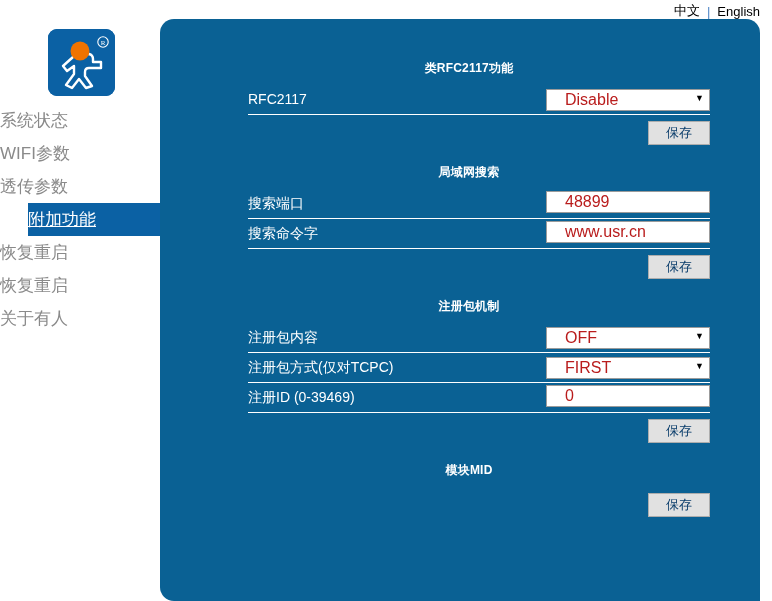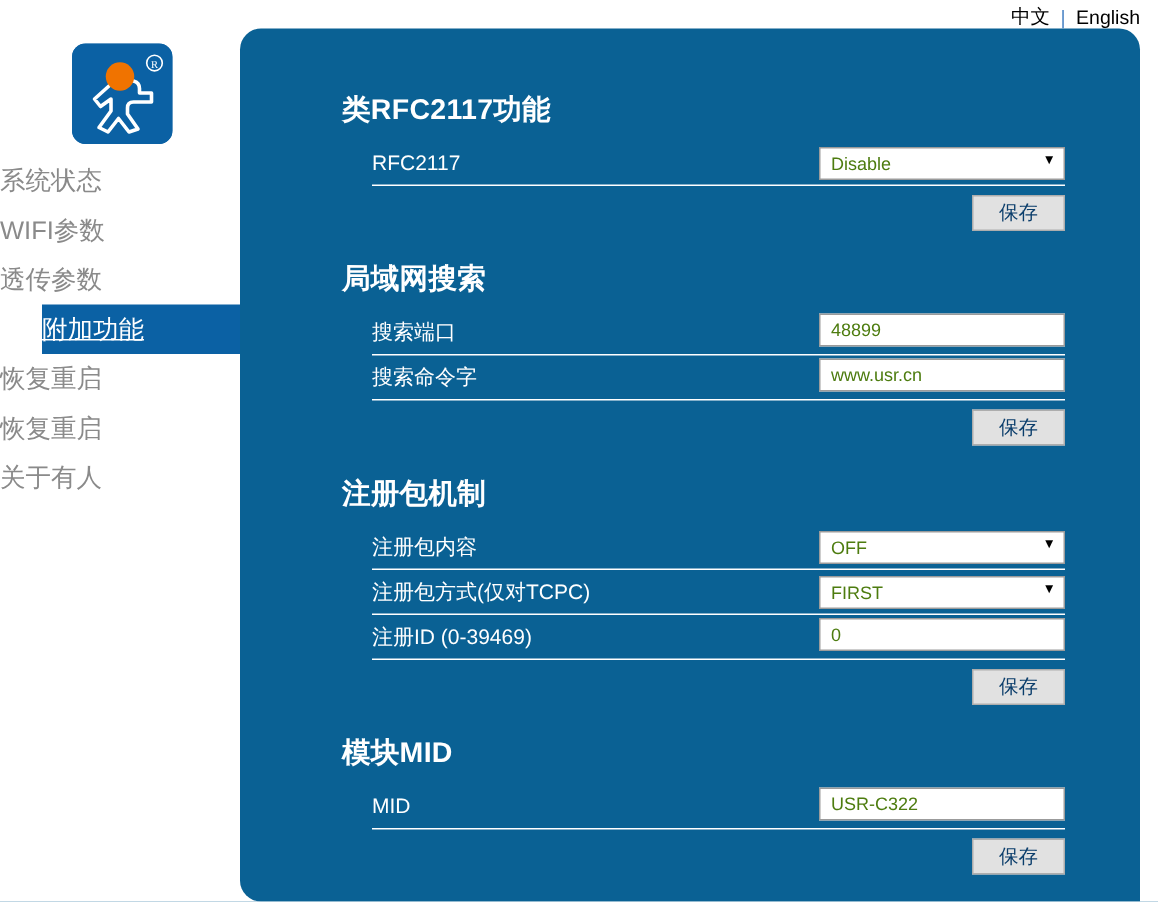--- a/index.html
+++ b/index.html
@@ -93,25 +93,26 @@
   }
 
   #content {
     position: absolute;
     left: 68px;
     top: 41px;
     width: 482px;
   }
 
   .section-title {
-    font-size: 19px;
+    font-size: 12px;
     font-weight: bold;
     color: #ffffff;
     margin: 0 0 8px 0;
     letter-spacing: 0.2px;
+    text-align: center;
   }
   .section + .section { margin-top: 15px; }
 
   .row {
     position: relative;
     height: 30px;
     margin-left: 20px;
     border-bottom: 1px solid #ffffff;
     box-sizing: border-box;
   }
@@ -127,23 +128,23 @@
   .field {
     position: absolute;
     right: 0;
     top: 2px;
     width: 164px;
     height: 22px;
     box-sizing: border-box;
     background: #ffffff;
     border: 1px solid #9b9b9b;
     font-family: "Liberation Sans", "DejaVu Sans", sans-serif;
-    font-size: 12px;
-    color: #4d7c0f;
-    padding: 0 7px;
+    font-size: 16px;
+    color: #b91c1c;
+    padding: 0 18px;
     line-height: 20px;
     outline: none;
   }
   .field.select {
     padding-right: 18px;
     display: block;
   }
   .select-wrap {
     position: absolute;
     right: 0;
@@ -282,24 +283,20 @@
       </div>
 
       <div class="btn-row">
         <button class="save-btn">保存</button>
       </div>
     </div>
 
     <div class="section">
       <div class="section-title">模块MID</div>
 
-      <div class="row">
-        <span class="row-label">MID</span>
-        <input class="field" type="text" value="USR-C322" style="">
-      </div>
 
       <div class="btn-row">
         <button class="save-btn">保存</button>
       </div>
     </div>
 
   </div>
 </div>
 
 </body></html>

